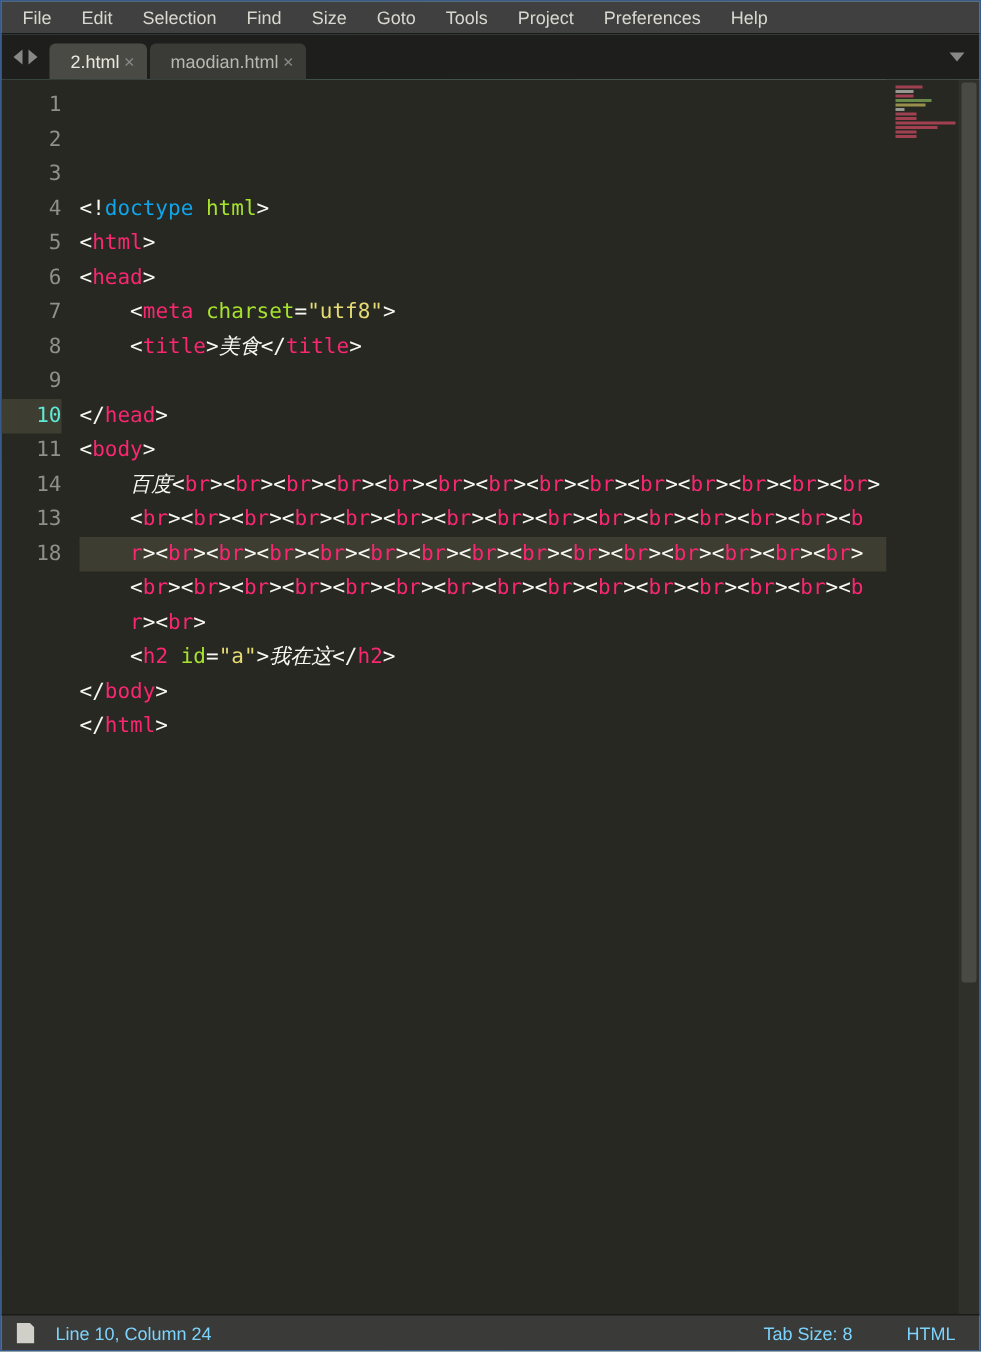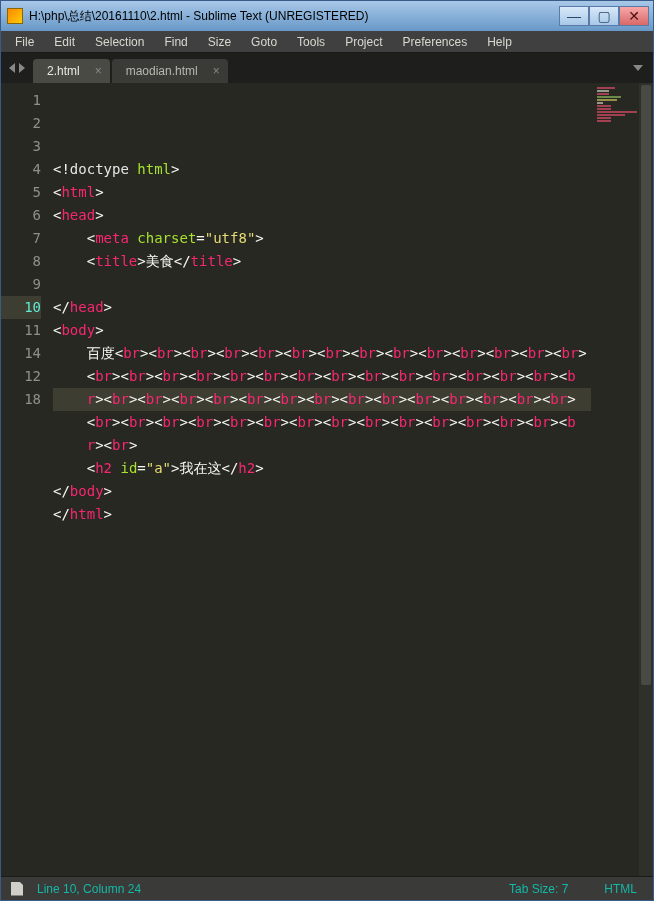--- a/index.html
+++ b/index.html
@@ -95,21 +95,21 @@
   top: 50%;
   transform: translateY(-50%);
   width: 0; height: 0;
   border-left: 5px solid transparent;
   border-right: 5px solid transparent;
   border-top: 6px solid #888;
   cursor: pointer;
 }
 .tab {
   height: 24px;
-  padding: 0 30px 0 14px;
+  padding: 0 18px 0 14px;
   background: #3a3a36;
   color: #b8b8b0;
   font-size: 12px;
   display: flex;
   align-items: center;
   position: relative;
   margin-right: 2px;
   border-radius: 4px 4px 0 0;
   cursor: pointer;
   margin-top: 33px;
@@ -160,22 +160,22 @@
   background: #3e3d32;
   top: calc(6px + 23px * 9);
   z-index: 0;
 }
 .code .content { position: relative; z-index: 1; }
 .code .line { display: block; height: 23px; }
 .p { color: #f8f8f2; }   
 .t { color: #f92672; }   
 .a { color: #a6e22e; }   
 .s { color: #e6db74; }   
-.tx { color: #f8f8f2; }  
-.doct { color: #e5e5e5; }
+.tx { color: #f8f8f2; font-style: italic; }  
+.doct { color: #0ea5e9; }
 
 .minimap {
   width: 48px;
   background: #272822;
   position: relative;
   flex-shrink: 0;
 }
 .minimap .mini-line {
   position: absolute;
   left: 6px;
@@ -199,21 +199,21 @@
   right: 2px;
   top: 2px;
   height: 600px;
   background: #4a4a44;
   border-radius: 2px;
 }
 
 .statusbar {
   height: 24px;
   background: #3a3a38;
-  color: #14b8a6;
+  color: #7dd3fc;
   font-size: 12px;
   display: flex;
   align-items: center;
   padding: 0 10px;
   border-top: 1px solid #1a1a18;
 }
 .status-file-icon {
   width: 12px;
   height: 14px;
   background: #d0d0c8;
@@ -222,29 +222,20 @@
 }
 .status-left { flex: 1; display: flex; align-items: center; }
 .status-right { display: flex; gap: 24px; align-items: center; }
 .status-cell { padding: 0 6px; }
 </style>
 </head>
 <body>
 
 <div class="window">
 
-  <div class="titlebar">
-    <span class="app-icon"></span>
-    <span class="titlebar-title">H:\php\总结\20161110\2.html - Sublime Text (UNREGISTERED)</span>
-    <div class="window-controls">
-      <div class="win-btn">—</div>
-      <div class="win-btn">▢</div>
-      <div class="win-btn close">✕</div>
-    </div>
-  </div>
 
   <div class="menubar">
     <div class="menu-item">File</div>
     <div class="menu-item">Edit</div>
     <div class="menu-item">Selection</div>
     <div class="menu-item">Find</div>
     <div class="menu-item">Size</div>
     <div class="menu-item">Goto</div>
     <div class="menu-item">Tools</div>
     <div class="menu-item">Project</div>
@@ -281,21 +272,21 @@
         <div class="ln">7</div>
         <div class="ln">8</div>
         <div class="ln">9</div>
         <div class="ln"></div>
         <div class="ln"></div>
         <div class="ln"></div>
         <div class="ln"></div>
         <div class="ln active-ln">10</div>
         <div class="ln">11</div>
         <div class="ln">14</div>
-        <div class="ln">12</div>
+        <div class="ln">13</div>
         <div class="ln">18</div>
       </div>
     <div class="code" id="code">
       <div class="line-bg-active" id="active-line-bg" style="top: 305px;"></div>
       <div class="content" id="code-content"><span class="line"><span class="p">&lt;!</span><span class="doct">doctype</span><span class="tx"> </span><span class="a">html</span><span class="p">&gt;</span></span><span class="line"><span class="p">&lt;</span><span class="t">html</span><span class="p">&gt;</span></span><span class="line"><span class="p">&lt;</span><span class="t">head</span><span class="p">&gt;</span></span><span class="line"><span class="tx">    </span><span class="p">&lt;</span><span class="t">meta</span><span class="tx"> </span><span class="a">charset</span><span class="p">=</span><span class="s">"utf8"</span><span class="p">&gt;</span></span><span class="line"><span class="tx">    </span><span class="p">&lt;</span><span class="t">title</span><span class="p">&gt;</span><span class="tx">美食</span><span class="p">&lt;/</span><span class="t">title</span><span class="p">&gt;</span></span><span class="line">&nbsp;</span><span class="line"><span class="p">&lt;/</span><span class="t">head</span><span class="p">&gt;</span></span><span class="line"><span class="p">&lt;</span><span class="t">body</span><span class="p">&gt;</span></span><span class="line"><span class="tx">    百度</span><span class="p">&lt;</span><span class="t">br</span><span class="p">&gt;&lt;</span><span class="t">br</span><span class="p">&gt;&lt;</span><span class="t">br</span><span class="p">&gt;&lt;</span><span class="t">br</span><span class="p">&gt;&lt;</span><span class="t">br</span><span class="p">&gt;&lt;</span><span class="t">br</span><span class="p">&gt;&lt;</span><span class="t">br</span><span class="p">&gt;&lt;</span><span class="t">br</span><span class="p">&gt;&lt;</span><span class="t">br</span><span class="p">&gt;&lt;</span><span class="t">br</span><span class="p">&gt;&lt;</span><span class="t">br</span><span class="p">&gt;&lt;</span><span class="t">br</span><span class="p">&gt;&lt;</span><span class="t">br</span><span class="p">&gt;&lt;</span><span class="t">br</span><span class="p">&gt;</span></span><span class="line"><span class="tx">    </span><span class="p">&lt;</span><span class="t">br</span><span class="p">&gt;&lt;</span><span class="t">br</span><span class="p">&gt;&lt;</span><span class="t">br</span><span class="p">&gt;&lt;</span><span class="t">br</span><span class="p">&gt;&lt;</span><span class="t">br</span><span class="p">&gt;&lt;</span><span class="t">br</span><span class="p">&gt;&lt;</span><span class="t">br</span><span class="p">&gt;&lt;</span><span class="t">br</span><span class="p">&gt;&lt;</span><span class="t">br</span><span class="p">&gt;&lt;</span><span class="t">br</span><span class="p">&gt;&lt;</span><span class="t">br</span><span class="p">&gt;&lt;</span><span class="t">br</span><span class="p">&gt;&lt;</span><span class="t">br</span><span class="p">&gt;&lt;</span><span class="t">br</span><span class="p">&gt;&lt;</span><span class="t">b</span></span><span class="line"><span class="tx">    </span><span class="t">r</span><span class="p">&gt;&lt;</span><span class="t">br</span><span class="p">&gt;&lt;</span><span class="t">br</span><span class="p">&gt;&lt;</span><span class="t">br</span><span class="p">&gt;&lt;</span><span class="t">br</span><span class="p">&gt;&lt;</span><span class="t">br</span><span class="p">&gt;&lt;</span><span class="t">br</span><span class="p">&gt;&lt;</span><span class="t">br</span><span class="p">&gt;&lt;</span><span class="t">br</span><span class="p">&gt;&lt;</span><span class="t">br</span><span class="p">&gt;&lt;</span><span class="t">br</span><span class="p">&gt;&lt;</span><span class="t">br</span><span class="p">&gt;&lt;</span><span class="t">br</span><span class="p">&gt;&lt;</span><span class="t">br</span><span class="p">&gt;&lt;</span><span class="t">br</span><span class="p">&gt;</span></span><span class="line"><span class="tx">    </span><span class="p">&lt;</span><span class="t">br</span><span class="p">&gt;&lt;</span><span class="t">br</span><span class="p">&gt;&lt;</span><span class="t">br</span><span class="p">&gt;&lt;</span><span class="t">br</span><span class="p">&gt;&lt;</span><span class="t">br</span><span class="p">&gt;&lt;</span><span class="t">br</span><span class="p">&gt;&lt;</span><span class="t">br</span><span class="p">&gt;&lt;</span><span class="t">br</span><span class="p">&gt;&lt;</span><span class="t">br</span><span class="p">&gt;&lt;</span><span class="t">br</span><span class="p">&gt;&lt;</span><span class="t">br</span><span class="p">&gt;&lt;</span><span class="t">br</span><span class="p">&gt;&lt;</span><span class="t">br</span><span class="p">&gt;&lt;</span><span class="t">br</span><span class="p">&gt;&lt;</span><span class="t">b</span></span><span class="line"><span class="tx">    </span><span class="t">r</span><span class="p">&gt;&lt;</span><span class="t">br</span><span class="p">&gt;</span></span><span class="line"><span class="tx">    </span><span class="p">&lt;</span><span class="t">h2</span><span class="tx"> </span><span class="a">id</span><span class="p">=</span><span class="s">"a"</span><span class="p">&gt;</span><span class="tx">我在这</span><span class="p">&lt;/</span><span class="t">h2</span><span class="p">&gt;</span></span><span class="line"><span class="p">&lt;/</span><span class="t">body</span><span class="p">&gt;</span></span><span class="line"><span class="p">&lt;/</span><span class="t">html</span><span class="p">&gt;</span></span><span class="line">&nbsp;</span><span class="line">&nbsp;</span></div>
     </div>
     <div class="minimap" id="minimap">
         <div class="mini-line mini-red" style="top: 4px; width: 18px;"></div>
         <div class="mini-line mini-white" style="top: 7px; width: 12px;"></div>
         <div class="mini-line mini-red" style="top: 10px; width: 12px;"></div>
@@ -313,18 +304,18 @@
       <div class="scrollbar-thumb"></div>
     </div>
   </div>
 
   <div class="statusbar">
     <div class="status-left">
       <div class="status-file-icon"></div>
       <span class="status-cell">Line 10, Column 24</span>
     </div>
     <div class="status-right">
-      <span class="status-cell">Tab Size: 7</span>
+      <span class="status-cell">Tab Size: 8</span>
       <span class="status-cell">HTML</span>
     </div>
   </div>
 
 </div>
 
 </body></html>

